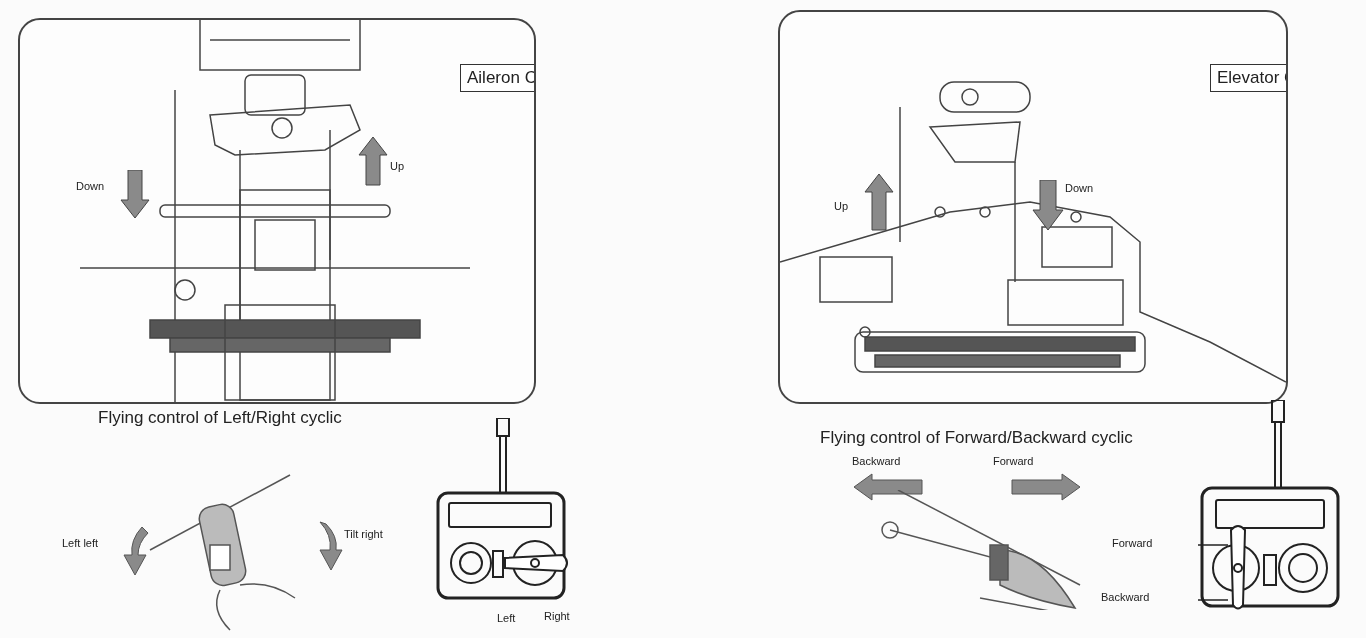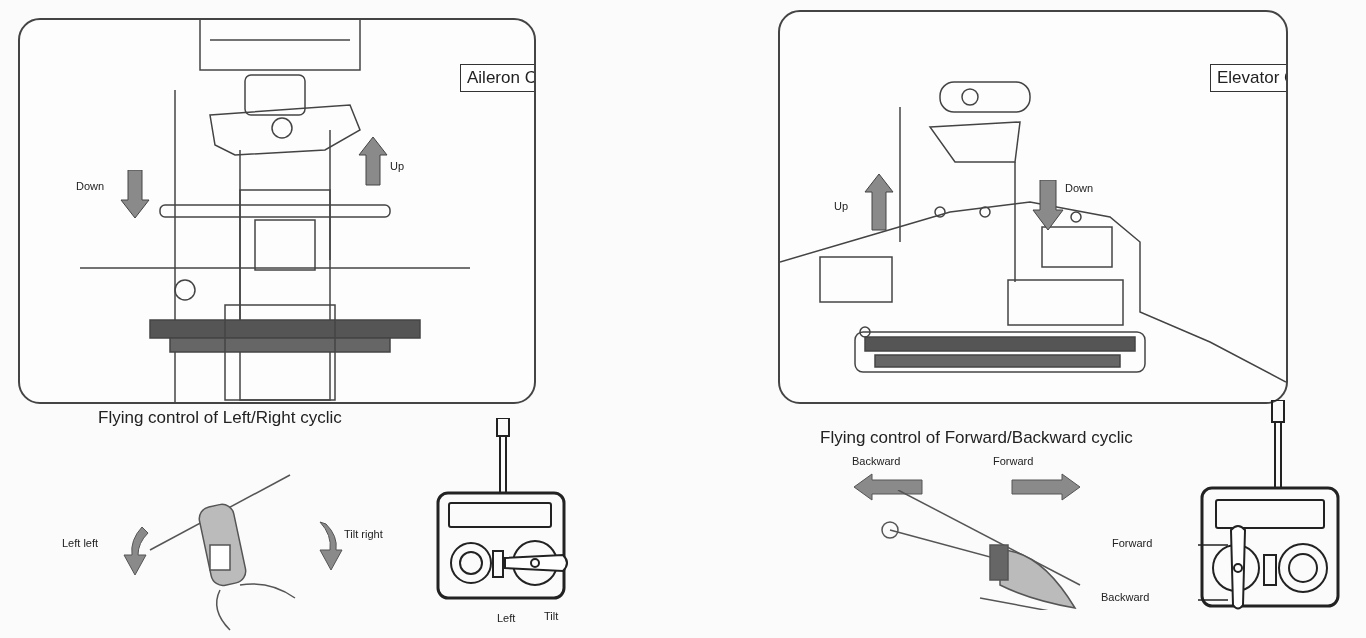--- a/index.html
+++ b/index.html
@@ -75,21 +75,21 @@
     <rect x="14" y="85" width="102" height="24" rx="2"></rect>
     <circle cx="36" cy="145" r="20"></circle>
       <circle cx="36" cy="145" r="11"></circle>
     <rect x="58" y="133" width="10" height="26"></rect>
     <circle cx="100" cy="145" r="22"></circle>
     <path d="M70 140 L128 137 Q136 145 128 153 L70 150 Z" fill="#fff"></path>
     <circle cx="100" cy="145" r="4"></circle>
   </g>
 </svg>
 <div class="txt" style="left:497px;top:612px;text-align:center;">Left</div>
-<div class="txt" style="left:544px;top:610px;">Tilt</div>
+<div class="txt" style="left:544px;top:610px;">Right</div>
 
 <div id="panel-right" class="panel">
   <svg width="506" height="390">
     <g stroke="#444" fill="none" stroke-width="1.5">
       <rect x="160" y="70" width="90" height="30" rx="14"></rect>
       <circle cx="190" cy="85" r="8"></circle>
       <path d="M150 115 L240 110 L235 150 L175 150 Z"></path>
       <line x1="120" y1="95" x2="120" y2="230"></line>
       <line x1="235" y1="150" x2="235" y2="270"></line>
       <path d="M0 250 L85 225 L170 200 L250 190 L330 205 L360 230 L360 300 L430 330 L506 370"></path>

